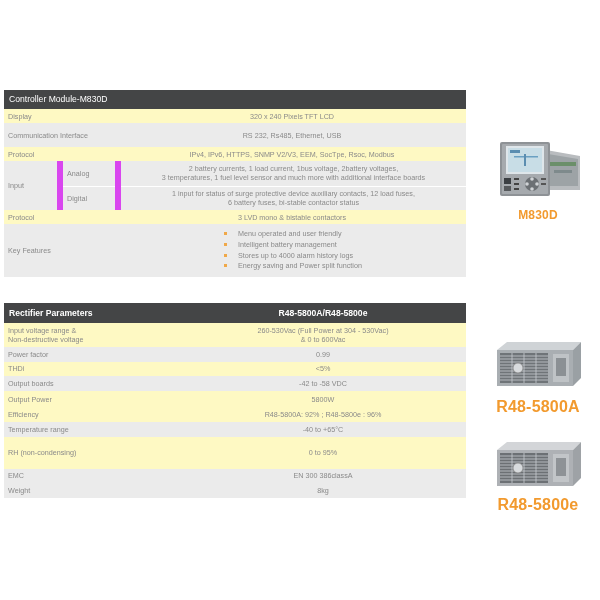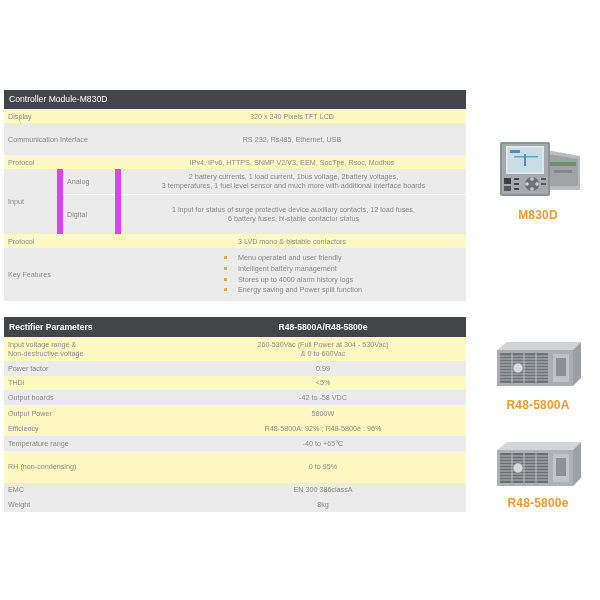--- a/index.html
+++ b/index.html
@@ -11,57 +11,57 @@
     .hdr td { padding: 0 5px; }
     .g { background: #ebebeb; }
     .w { background: #fef9c3; }
     .c { text-align: center; }
     .lbl { text-align: left; }
     .sep { border-left: 6px solid #d946ef; }
     ul.feat { list-style: none; margin: 0; padding: 0; display: inline-block; text-align: left; }
     ul.feat li { position: relative; padding-left: 16px; line-height: 10.6px; }
     ul.feat li .dot { position: absolute; left: 2px; top: 3px; width: 3px; height: 3px; background: #f0a848; }
     .prod { position: absolute; text-align: center; }
-    .prod-label { color: #f29a2e; font-weight: bold; font-size: 12px; letter-spacing: 0.2px; }
+    .prod-label { color: #f29a2e; font-weight: bold; font-size: 16px; letter-spacing: 0.2px; }
     .device { margin: 0 auto; }
   </style>
 </head>
 <body>
 
 <table class="tbl" style="top:90px;">
   <colgroup>
       <col style="width:56px">
       <col style="width:58px">
       <col>
     </colgroup>
   <tbody>
       <tr class="hdr">
     <td colspan="3">Controller Module-M830D</td>
   </tr>
   <tr class="w" style="height:14px">
     <td colspan="2" class="lbl">Display</td>
     <td class="c">320 x 240 Pixels TFT LCD</td>
   </tr>
-  <tr class="g" style="height:32px">
+  <tr class="g" style="height:24px">
     <td colspan="2" class="lbl">Communication Interface</td>
     <td class="c">RS 232, Rs485, Ethernet, USB</td>
   </tr>
   <tr class="w" style="height:14px">
     <td colspan="2" class="lbl">Protocol</td>
     <td class="c">IPv4, IPv6, HTTPS, SNMP V2/V3, EEM, SocTpe, Rsoc, Modbus</td>
   </tr>
   <tr class="g" style="height:25px">
     <td rowspan="2" class="lbl">Input</td>
     <td class="lbl sep">Analog</td>
     <td class="c sep">
       <div>2 battery currents, 1 load current, 1bus voltage, 2battery voltages,</div>
       <div>3 temperatures, 1 fuel level sensor and much more with additional interface boards</div>
     </td>
   </tr>
-  <tr class="g" style="height:40px; border-top:1px solid #fff;">
+  <tr class="g" style="height:24px; border-top:1px solid #fff;">
     <td class="lbl sep">Digital</td>
     <td class="c sep">
       <div>1 input for status of surge protective device auxiliary contacts, 12 load fuses,</div>
       <div>6 battery fuses, bi-stable contactor status</div>
     </td>
   </tr>
   <tr class="w" style="height:14px">
     <td colspan="2" class="lbl">Protocol</td>
     <td class="c">3 LVD mono &amp; bistable contactors</td>
   </tr>
@@ -72,21 +72,21 @@
         <li><span class="dot"></span><span>Menu operated and user friendly</span></li>
         <li><span class="dot"></span><span>Intelligent battery management</span></li>
         <li><span class="dot"></span><span>Stores up to 4000 alarm history logs</span></li>
         <li><span class="dot"></span><span>Energy saving and Power split function</span></li>
       </ul>
     </td>
   </tr>
 </tbody>
   </table>
 
-<table class="tbl" style="top:317px;">
+<table class="tbl" style="top:303px;">
   <colgroup>
       <col style="width:176px">
       <col>
     </colgroup>
   <tbody>
       <tr class="hdr" style="height:20px">
     <td style="font-weight:bold">Rectifier Parameters</td>
     <td class="c" style="font-weight:bold">R48-5800A/R48-5800e</td>
   </tr>
   <tr class="w" style="height:24px">

